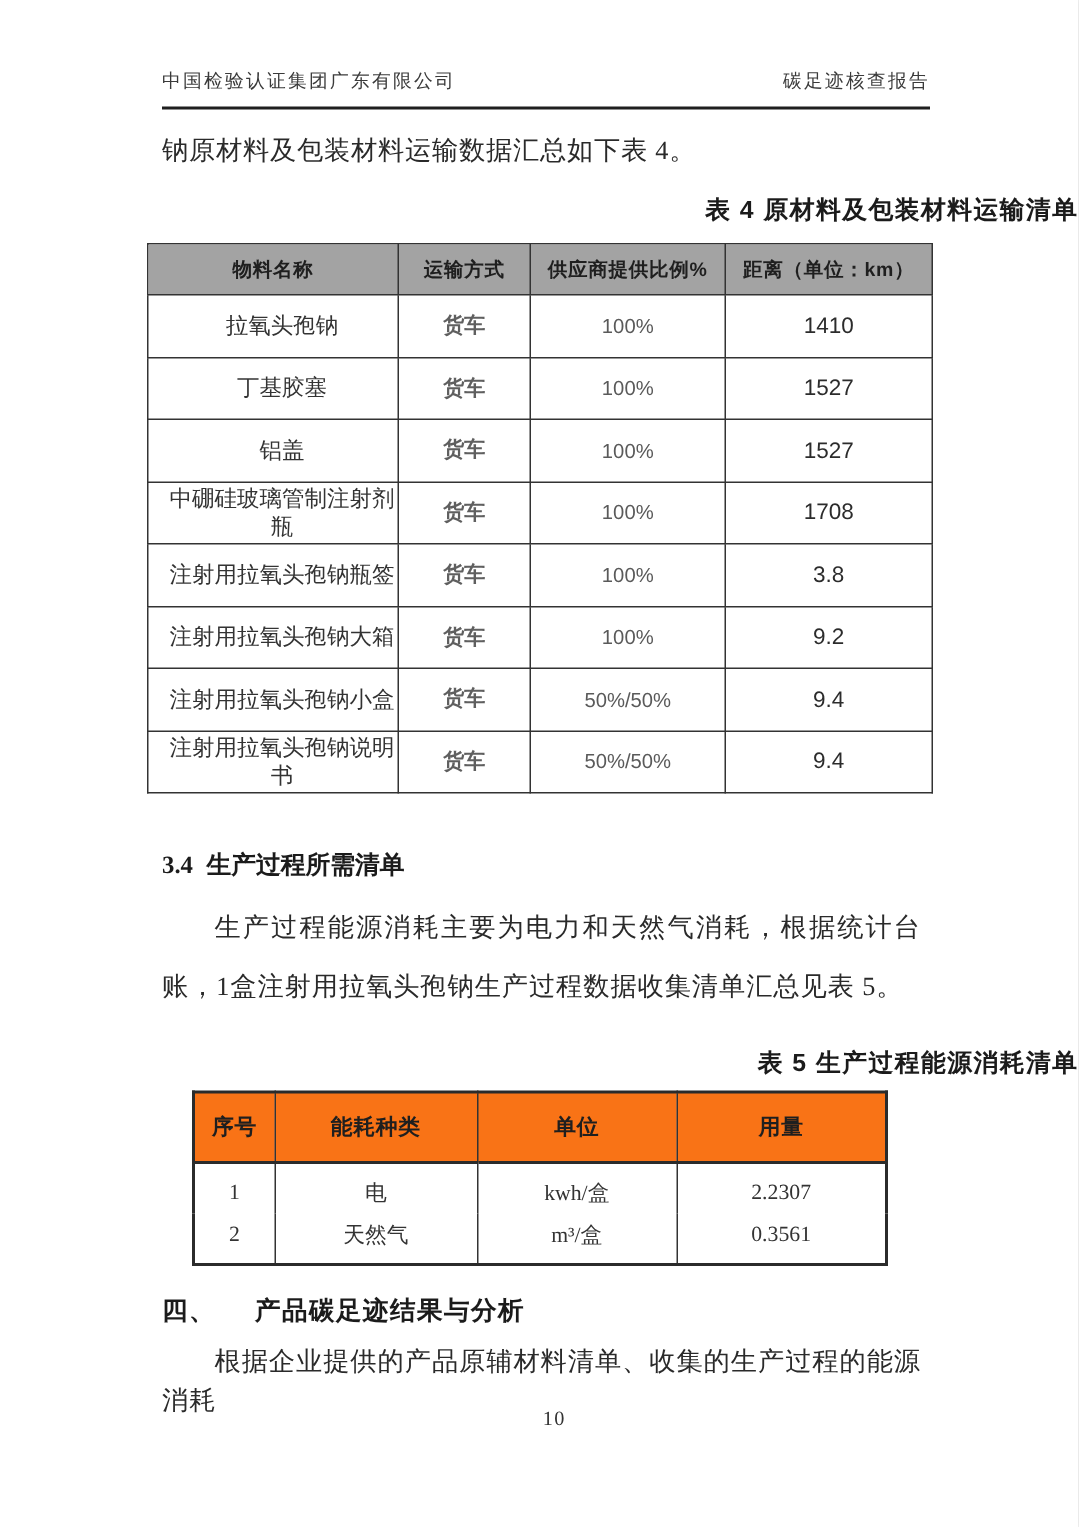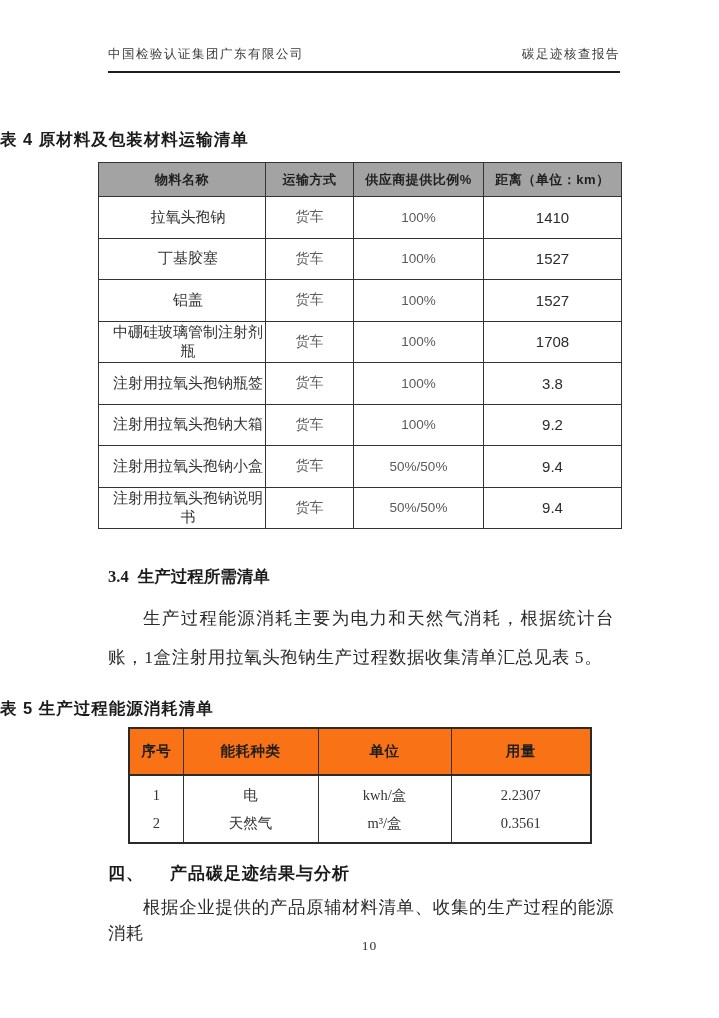--- a/index.html
+++ b/index.html
@@ -15,40 +15,40 @@
     border-bottom:2px solid #1f1f1f;padding-bottom:8px;
     font-size:12.5px;color:#3a3a3a;letter-spacing:1.5px;font-family:Liberation Serif, serif;
   }
   
   .intro{
     position:absolute;left:108px;top:88px;width:512px;
     font-size:17.5px;color:#2a2a2a;letter-spacing:.5px;
   }
   
   .tbl-caption{
-    position:absolute;left:0;width:719px;text-align:left;
+    position:absolute;left:0;width:719px;text-align:right;
     font-family:"Liberation Sans", sans-serif;font-weight:bold;
     font-size:16.5px;color:#1b1b1b;letter-spacing:1px;
   }
   .t4-caption{top:129px;}
   .t5-caption{top:698px;}
   
   table.t4{
     position:absolute;left:98px;top:162px;width:523px;
     border-collapse:collapse;table-layout:fixed;
     font-family:"Liberation Sans", sans-serif;
   }
   .t4 th,.t4 td{border:1px solid #333;overflow:hidden;}
   .t4 th{
     background:#a3a3a3;height:31px;font-size:13px;color:#1f1f1f;
     font-weight:bold;letter-spacing:.5px;
   }
   .t4 td{height:38.5px;text-align:center;}
   .t4 td.c0{text-align:center;padding-left:13px;font-size:15px;color:#333;}
-  .t4 td.c1{font-family:"Liberation Serif", serif;font-size:14px;color:#5f5f5f;}
+  .t4 td.c1{font-family:"Liberation Serif", serif;font-size:14px;color:#5f5f5f;font-weight:bold;}
   .t4 td.c2{font-size:13.5px;color:#5a5a5a;}
   .t4 td.c3{font-size:15px;color:#2c2c2c;}
   
   .sec-heading{
     position:absolute;left:108px;
     font-family:"Liberation Sans", sans-serif;font-weight:bold;color:#1b1b1b;
   }
   .sec-34{top:566px;font-size:16.5px;}
   .sec-34 .sec-num{font-family:"Liberation Serif", serif;margin-right:9px;}
   .sec-4{top:862px;font-size:17px;letter-spacing:1px;}
@@ -90,20 +90,21 @@
 </head>
 <body>
 
 <div class="page">
 
   <div class="running-header">
     <span>中国检验认证集团广东有限公司</span>
     <span>碳足迹核查报告</span>
   </div>
 
+  <div class="intro">钠原材料及包装材料运输数据汇总如下表 4。</div>
 
   <div class="tbl-caption t4-caption">表 4  原材料及包装材料运输清单</div>
 
   <table class="t4">
     <colgroup>
       <col style="width:167px">
         <col style="width:88px">
         <col style="width:130px">
         <col style="width:138px">
     </colgroup>

